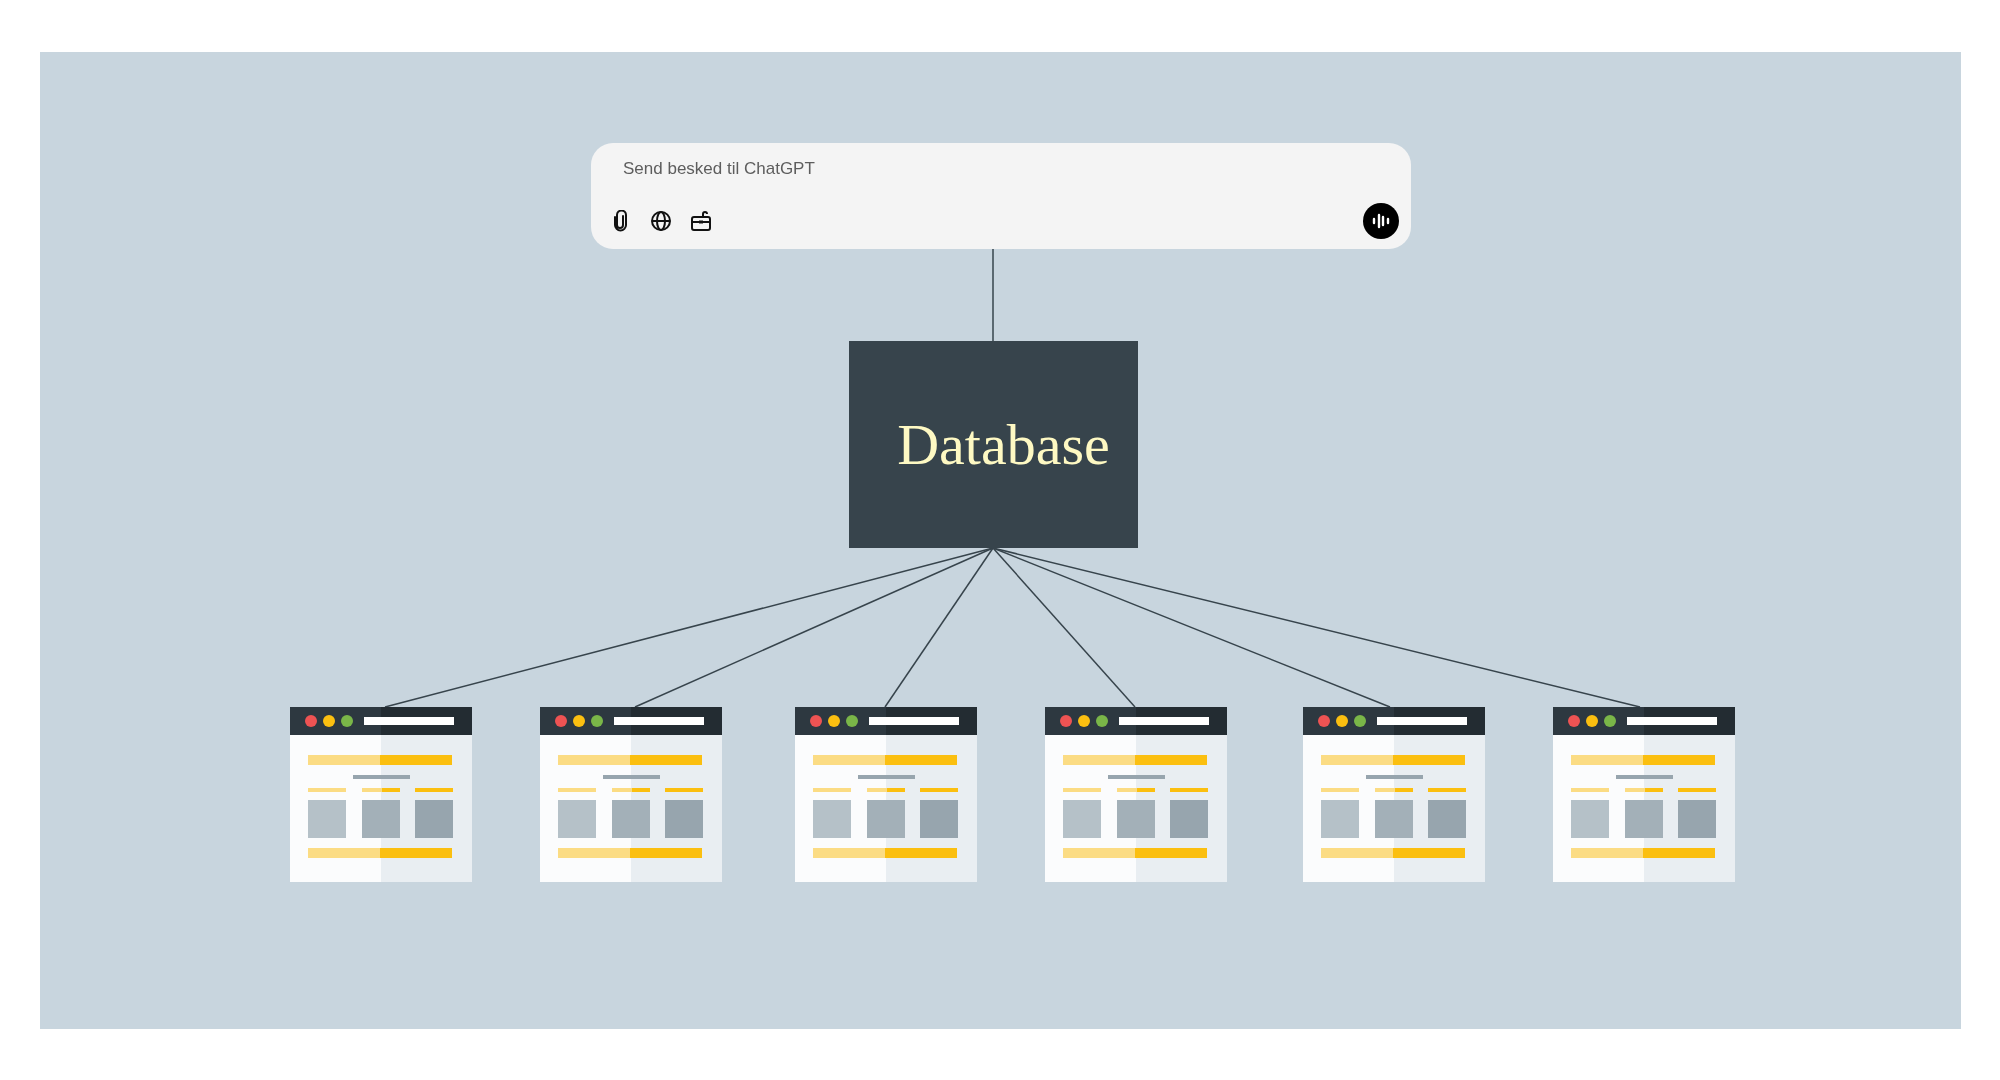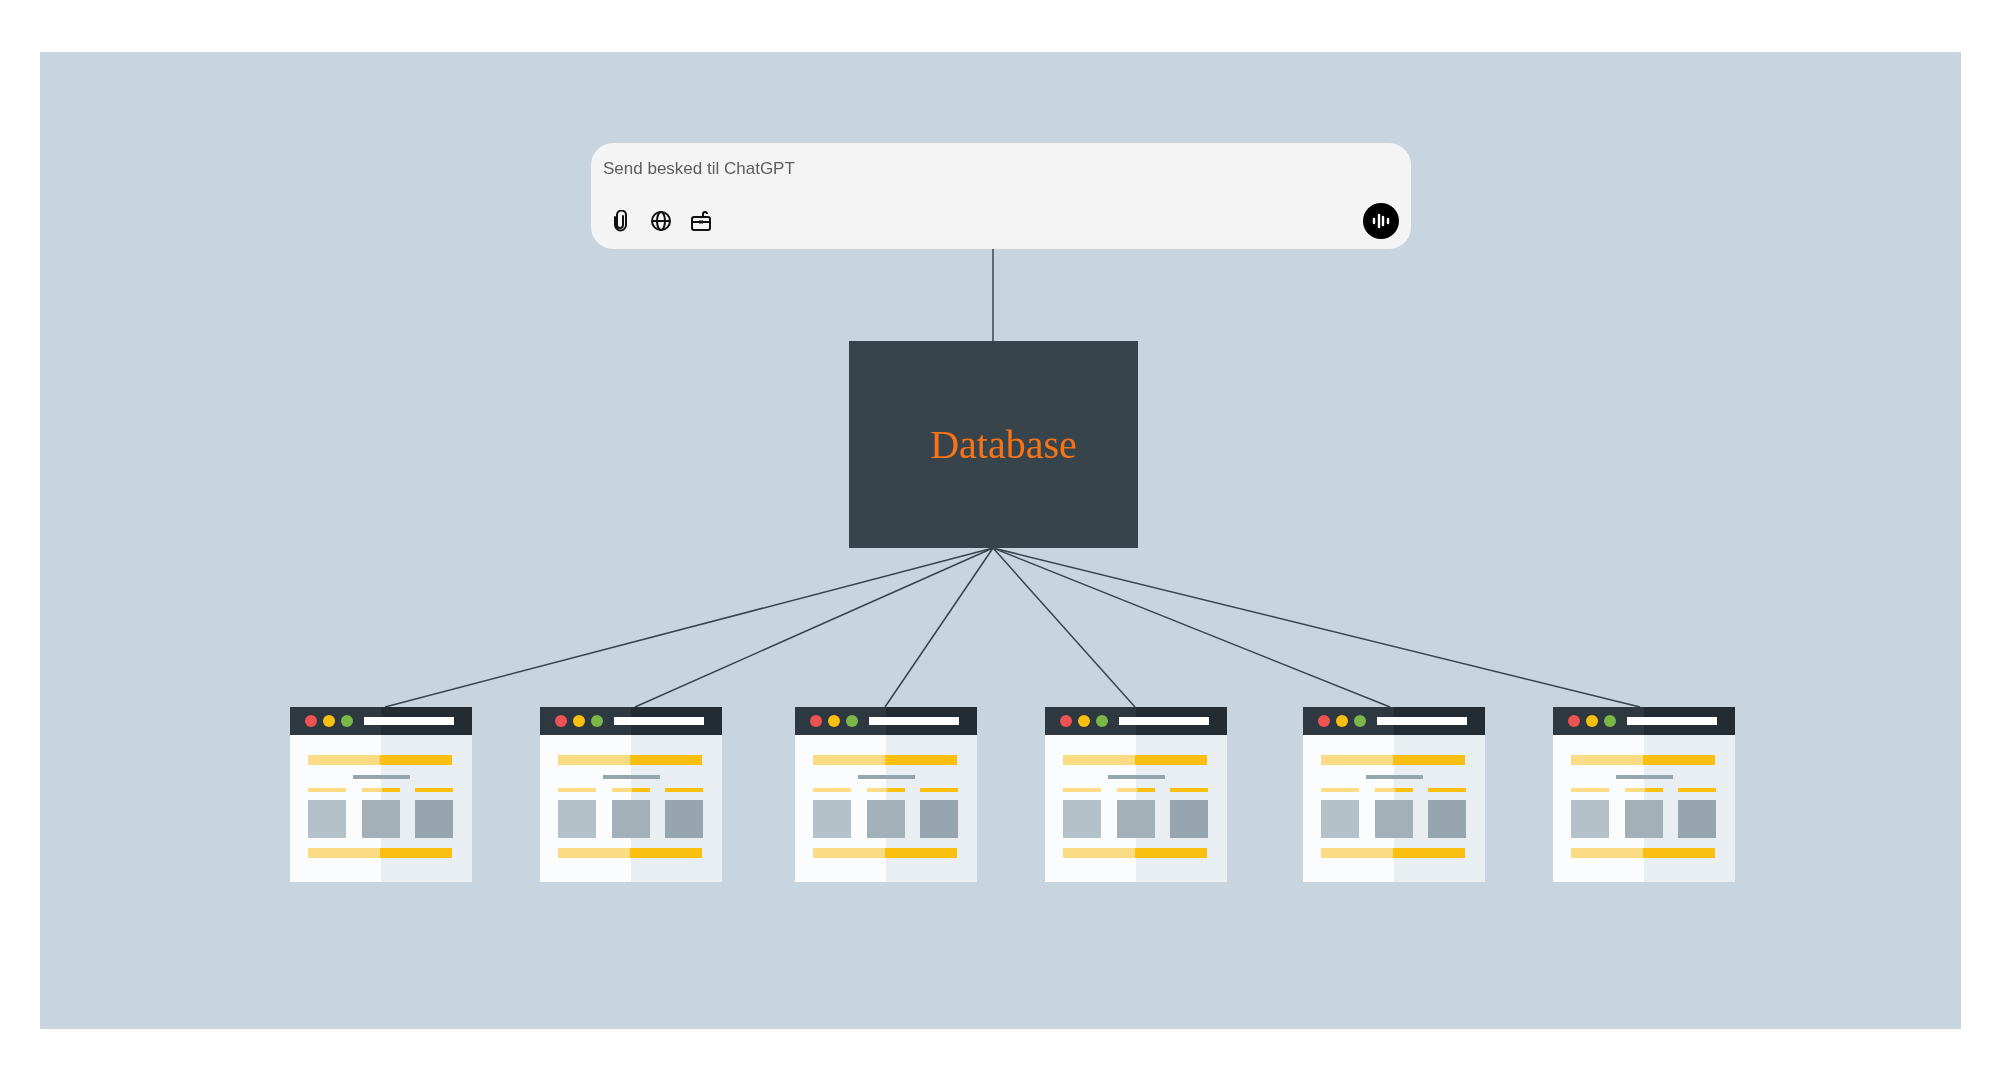--- a/index.html
+++ b/index.html
@@ -1,25 +1,25 @@
 <!DOCTYPE html>
 <html><head>
 <meta charset="utf-8">
 <style>
   html,body{margin:0;padding:0;}
   body{width:2000px;height:1080px;background:#ffffff;position:relative;overflow:hidden;font-family:"Liberation Sans",sans-serif;}
   .panel{position:absolute;left:40px;top:52px;width:1921px;height:977px;background:#c8d5de;}
   .lines{position:absolute;left:0;top:0;width:2000px;height:1080px;pointer-events:none;}
   .chatbox{position:absolute;left:591px;top:143px;width:820px;height:106px;background:#f4f4f4;border-radius:22px;box-sizing:border-box;}
-  .chatbox .ph{position:absolute;left:12px;top:16px;font-size:17px;color:#5d5d5d;text-align:center;}
+  .chatbox .ph{position:absolute;left:32px;top:16px;font-size:17px;color:#5d5d5d;text-align:center;}
   .chatbox .tools{position:absolute;left:18px;top:66px;display:flex;gap:16px;align-items:center;}
   .chatbox .tool{width:24px;height:24px;display:flex;align-items:center;justify-content:center;cursor:pointer;}
   .voice{position:absolute;right:12px;top:60px;width:36px;height:36px;border-radius:50%;background:#000;display:flex;align-items:center;justify-content:center;cursor:pointer;}
   .db{position:absolute;left:849px;top:341px;width:289px;height:207px;background:#37444c;display:flex;align-items:center;justify-content:center;}
-  .db span{font-family:"Liberation Serif","DejaVu Serif",serif;color:#f97316;font-size:40px;margin-left:20px;}
+  .db span{font-family:"Liberation Serif","DejaVu Serif",serif;color:#fef9c3;font-size:58px;margin-left:20px;}
   .card{position:absolute;top:707px;width:182px;height:175px;background:#fbfcfd;overflow:hidden;}
   .card .shade{position:absolute;left:91px;top:0;width:91px;height:100%;background:rgba(200,212,222,0.35);}
   .card .hdr{position:absolute;left:0;top:0;width:100%;height:28px;background:#2d3840;}
   .card .hdr .shade2{position:absolute;left:91px;top:0;width:91px;height:28px;background:#232c32;}
   .dot{position:absolute;top:8px;width:12px;height:12px;border-radius:50%;}
   .url{position:absolute;left:74px;top:10px;width:90px;height:8px;background:#fff;}
   .bar{position:absolute;}
 </style>
 </head>
 <body>

